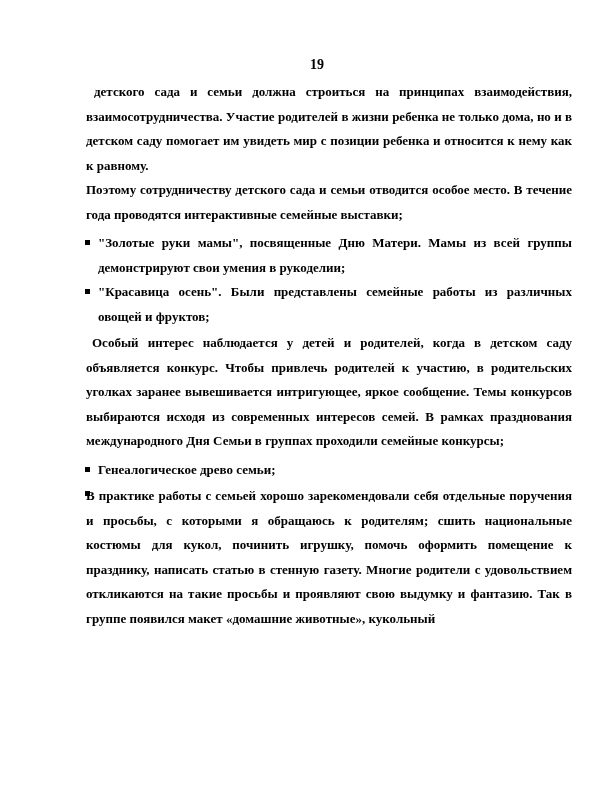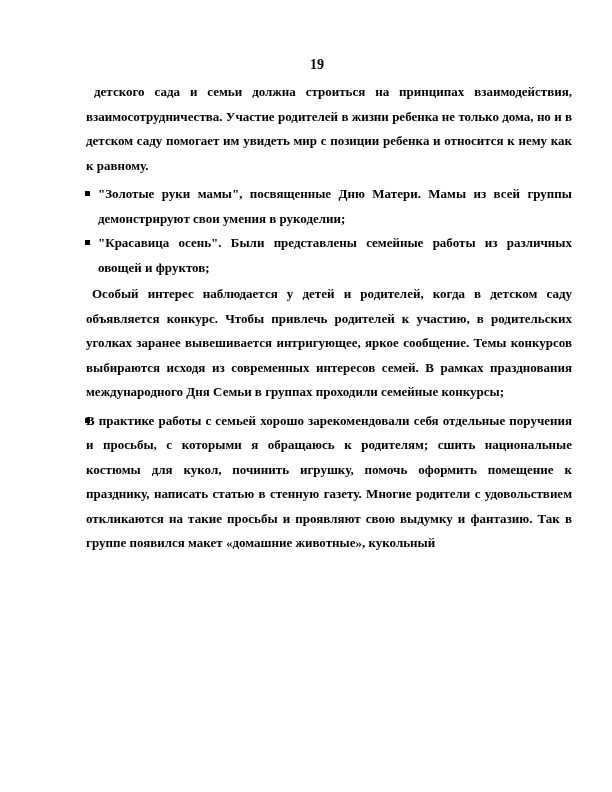--- a/index.html
+++ b/index.html
@@ -16,37 +16,39 @@
   .li { position: relative; padding-left: 12px; text-align: justify; margin: 0; }
   .bullet { position: absolute; left: -1px; top: 9px; width: 5px; height: 5px; background: #000; }
 </style>
 </head>
 <body>
 
 <div class="page-number">19</div>
 
 <div class="body">
   <p class="p indent">детского сада и семьи должна строиться на принципах взаимодействия, взаимосотрудничества. Участие родителей в жизни ребенка не только дома, но и в детском саду помогает им увидеть мир с позиции ребенка и относится к нему как к равному.</p>
+  <p class="p">Поэтому сотрудничеству детского сада и  семьи отводится особое место. В течение года проводятся интерактивные семейные выставки;</p>
 
   <ul class="list">
     <li class="li">
       <span class="bullet"></span>
       <span>"Золотые руки мамы", посвященные Дню Матери. Мамы из всей группы демонстрируют свои умения в рукоделии;</span>
     </li>
     <li class="li">
       <span class="bullet"></span>
       <span>"Красавица осень". Были представлены семейные работы из различных овощей и фруктов;</span>
     </li>
   </ul>
 
   <p class="p indent2">Особый интерес наблюдается у детей и родителей, когда в детском саду объявляется конкурс. Чтобы привлечь родителей к участию, в родительских уголках заранее вывешивается  интригующее, яркое сообщение. Темы конкурсов выбираются исходя из современных интересов семей. В рамках празднования международного Дня Семьи в группах проходили семейные конкурсы;</p>
 
   <ul class="list">
     <li class="li">
       <span class="bullet"></span>
+      <span>Генеалогическое древо семьи;</span>
     </li>
     <li class="li">
       <span class="bullet"></span>
     </li>
   </ul>
 
   <p class="p">В практике работы с семьей хорошо зарекомендовали себя отдельные поручения и просьбы, с которыми я обращаюсь  к родителям; сшить национальные костюмы для кукол, починить игрушку, помочь оформить помещение к празднику, написать статью в стенную газету. Многие родители с удовольствием откликаются на такие просьбы и проявляют свою выдумку и фантазию. Так в группе  появился макет «домашние животные», кукольный</p>
 </div>
 
 </body></html>

